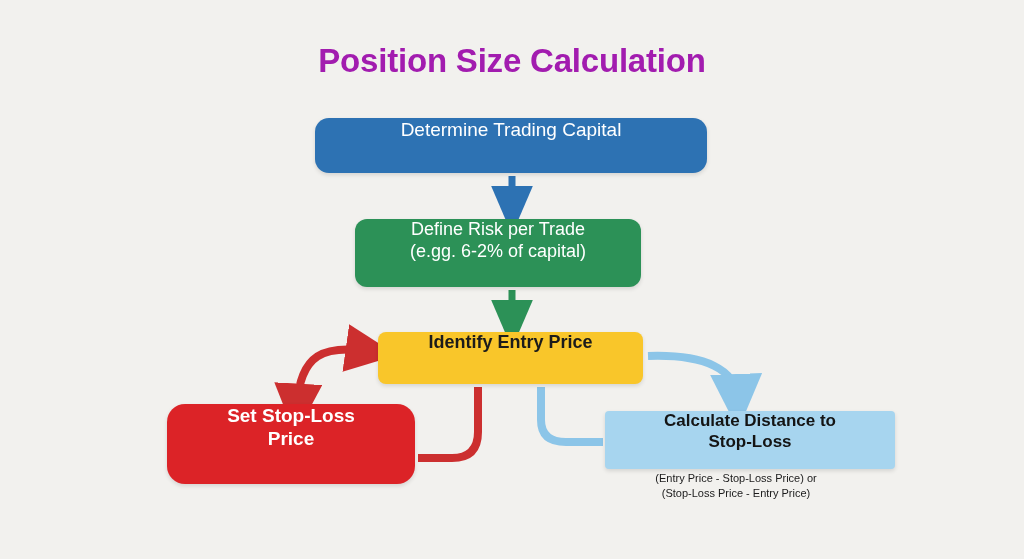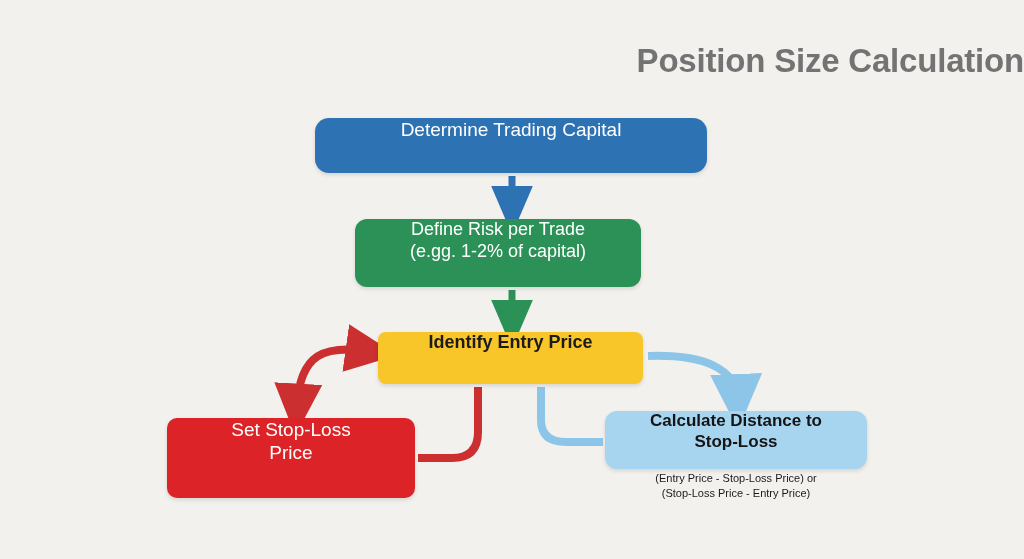--- a/index.html
+++ b/index.html
@@ -26,24 +26,24 @@
     width: 1024px;
     height: 559px;
     pointer-events: none;
   }
 
   .title {
     position: absolute;
     left: 0;
     top: 42px;
     width: 1024px;
-    text-align: right;
+    text-align: center;
     font-size: 33px;
     font-weight: bold;
-    color: #737373;
+    color: #a21caf;
     letter-spacing: -0.2px;
   }
 
   .node {
     position: absolute;
     box-sizing: border-box;
     display: flex;
     flex-direction: column;
     align-items: center;
     justify-content: flex-start;
@@ -90,41 +90,41 @@
     background: #f9c62a;
     color: #1b1b1b;
     font-size: 18px;
     font-weight: bold;
     border-radius: 8px;
   }
 
   
   #node-stoploss {
     left: 167px;
-    top: 418px;
+    top: 404px;
     width: 248px;
     height: 80px;
     background: #dc2327;
     color: #ffffff;
     font-size: 19px;
-    font-weight: normal;
-    border-radius: 10px;
+    font-weight: bold;
+    border-radius: 18px;
   }
 
   
   #node-distance {
     left: 605px;
     top: 411px;
-    width: 262px;
+    width: 290px;
     height: 58px;
     background: #a7d5ef;
     color: #141414;
     font-size: 17px;
     font-weight: bold;
-    border-radius: 12px;
+    border-radius: 4px;
   }
 
   #distance-formula {
     position: absolute;
     left: 595px;
     top: 471px;
     width: 282px;
     text-align: center;
     font-size: 11px;
     color: #1b1b1b;
@@ -182,21 +182,21 @@
       <path d="M 648 356 C 706 354 736 370 737 398" fill="none" stroke="#8cc5e8" stroke-width="8" stroke-linecap="butt" marker-end="url(#arrow-ltblue)"></path>
     </g>
   </svg>
 
   <div class="node" id="node-capital">
     <span class="line">Determine Trading Capital</span>
   </div>
 
   <div class="node" id="node-risk">
     <span class="line">Define Risk per Trade</span>
-    <span class="line">(e.gg. 1-2% of capital)</span>
+    <span class="line">(e.gg. 6-2% of capital)</span>
   </div>
 
   <div class="node" id="node-entry">
     <span class="line">Identify Entry Price</span>
   </div>
 
   <div class="node" id="node-stoploss">
     <span class="line">Set Stop-Loss</span>
     <span class="line">Price</span>
   </div>

